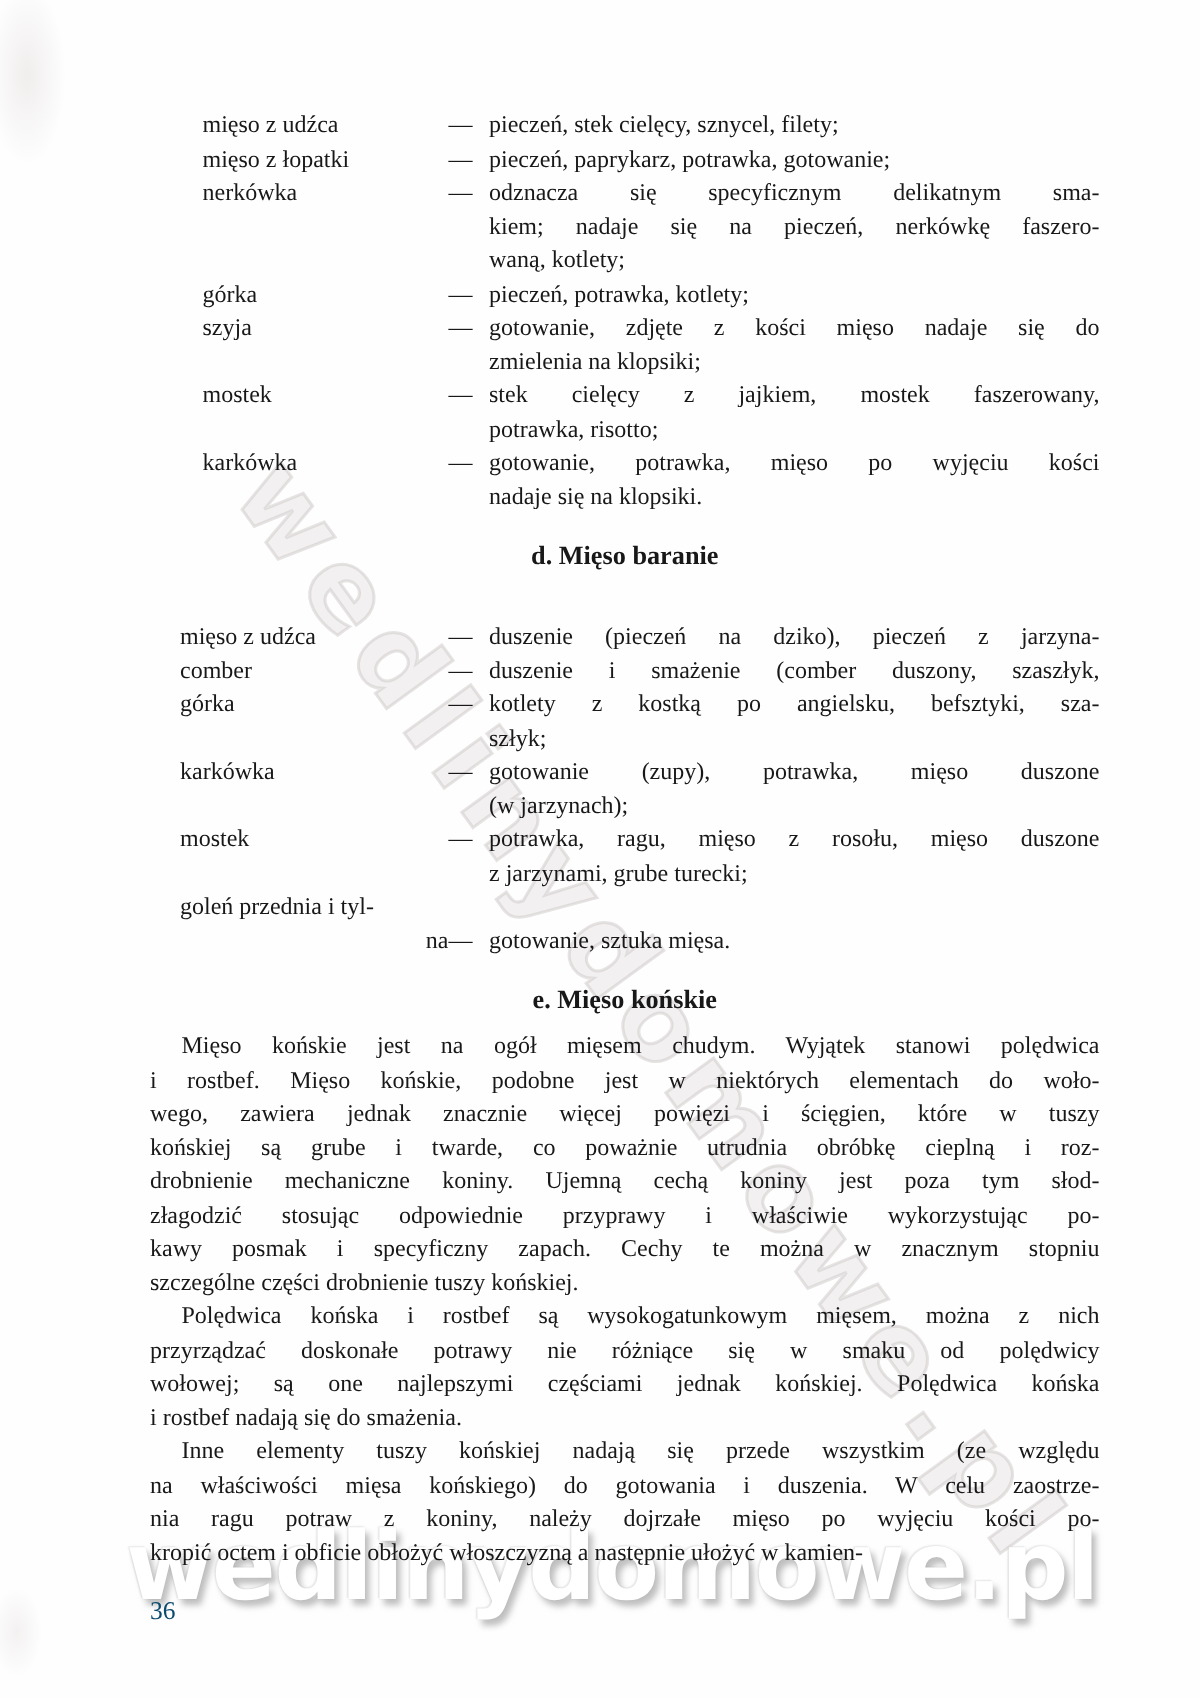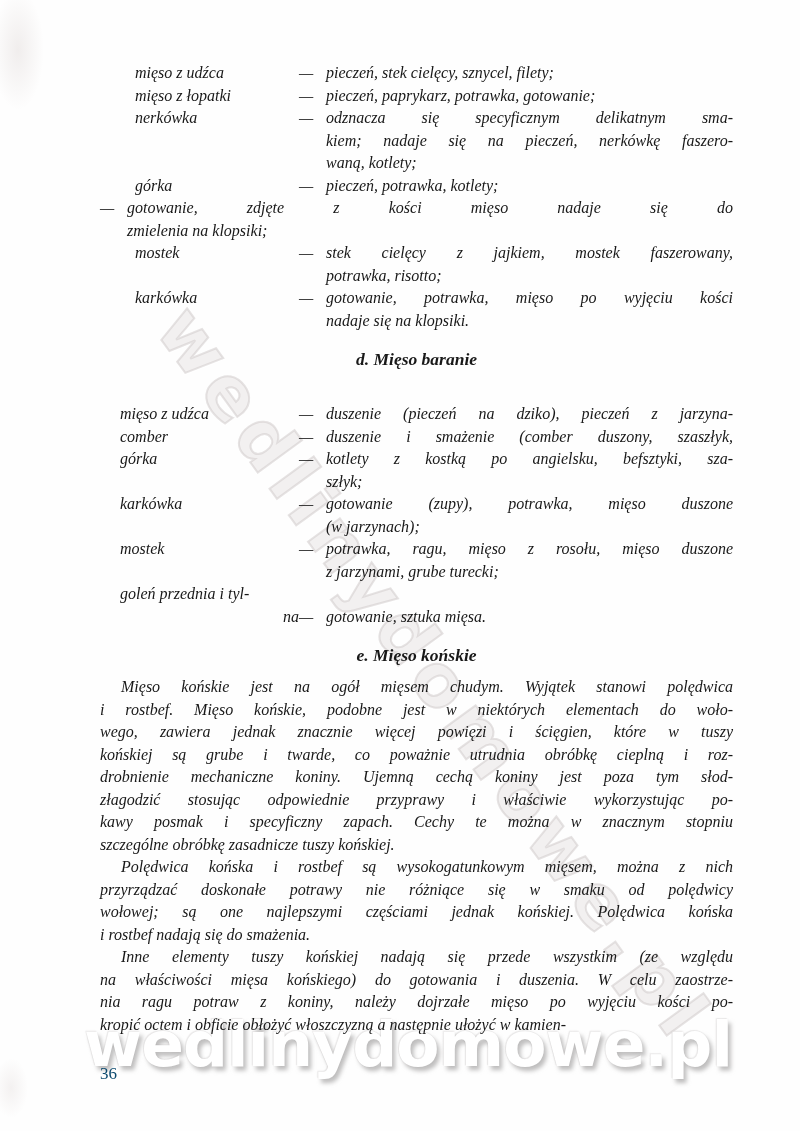--- a/index.html
+++ b/index.html
@@ -21,22 +21,22 @@
     color:rgba(240,237,237,0.85);-webkit-text-stroke:2px rgba(205,200,200,0.5);
     text-shadow:2px 2px 2px rgba(255,255,255,0.9);
   }
   .wm-bottom{
     position:absolute;left:84px;top:1008px;z-index:1;white-space:nowrap;
     font-family:"DejaVu Sans","Liberation Sans",sans-serif;font-weight:bold;font-size:63px;
     letter-spacing:-1px;color:#ffffff;
     text-shadow:3px 4px 4px rgba(148,146,146,0.6),-1px -1px 1px rgba(212,210,210,0.45),0 0 1px rgba(190,188,188,0.4);
   }
   
-  .content{position:absolute;left:100px;top:62px;width:633px;z-index:2;
-    font-size:16px;line-height:22.5px;font-style:italic;}
+  .content{position:absolute;left:100px;top:73px;width:633px;z-index:2;
+    font-size:16px;line-height:22.5px;}
   .drow{display:flex;}
   .term{flex:0 0 199px;box-sizing:border-box;}
   .list-c .term{padding-left:35px;}
   .list-d .term{padding-left:20px;}
   .list-d .term.term2{padding-left:38px;text-align:right;}
   .term-overflow{padding-left:20px;}
   .def{flex:1;min-width:0;}
   .dash{display:inline-block;width:27px;}
   .dline.cont{padding-left:27px;}
   .just{text-align:justify;text-align-last:justify;}
@@ -78,20 +78,21 @@
             <div class="dline cont">waną, kotlety;</div>
           </div>
         </div>
         <div class="drow">
           <div class="term">górka</div>
           <div class="def">
             <div class="dline"><span class="dash">—</span>pieczeń, potrawka, kotlety;</div>
           </div>
         </div>
         <div class="drow">
+          <div class="term">szyja</div>
           <div class="def">
             <div class="dline just"><span class="dash">—</span>gotowanie, zdjęte z kości mięso nadaje się do</div>
             <div class="dline cont">zmielenia na klopsiki;</div>
           </div>
         </div>
         <div class="drow">
           <div class="term">mostek</div>
           <div class="def">
             <div class="dline just"><span class="dash">—</span>stek cielęcy z jajkiem, mostek faszerowany,</div>
             <div class="dline cont">potrawka, risotto;</div>
@@ -153,21 +154,21 @@
     <div id="heading-e" class="heading">e. Mięso końskie</div>
     <div id="paras-e">
         <div class="para">
           <div class="pline first just">Mięso końskie jest na ogół mięsem chudym. Wyjątek stanowi polędwica</div>
           <div class="pline just">i rostbef. Mięso końskie, podobne jest w niektórych elementach do woło-</div>
           <div class="pline just">wego, zawiera jednak znacznie więcej powięzi i ścięgien, które w tuszy</div>
           <div class="pline just">końskiej są grube i twarde, co poważnie utrudnia obróbkę cieplną i roz-</div>
           <div class="pline just">drobnienie mechaniczne koniny. Ujemną cechą koniny jest poza tym słod-</div>
           <div class="pline just">złagodzić stosując odpowiednie przyprawy i właściwie wykorzystując po-</div>
           <div class="pline just">kawy posmak i specyficzny zapach. Cechy te można w znacznym stopniu</div>
-          <div class="pline">szczególne obróbkę zasadnicze tuszy końskiej.</div>
+          <div class="pline">szczególne części drobnienie tuszy końskiej.</div>
         </div>
         <div class="para">
           <div class="pline first just">Polędwica końska i rostbef są wysokogatunkowym mięsem, można z nich</div>
           <div class="pline just">przyrządzać doskonałe potrawy nie różniące się w smaku od polędwicy</div>
           <div class="pline just">wołowej; są one najlepszymi częściami jednak końskiej. Polędwica końska</div>
           <div class="pline">i rostbef nadają się do smażenia.</div>
         </div>
         <div class="para">
           <div class="pline first just">Inne elementy tuszy końskiej nadają się przede wszystkim (ze względu</div>
           <div class="pline just">na właściwości mięsa końskiego) do gotowania i duszenia. W celu zaostrze-</div>

